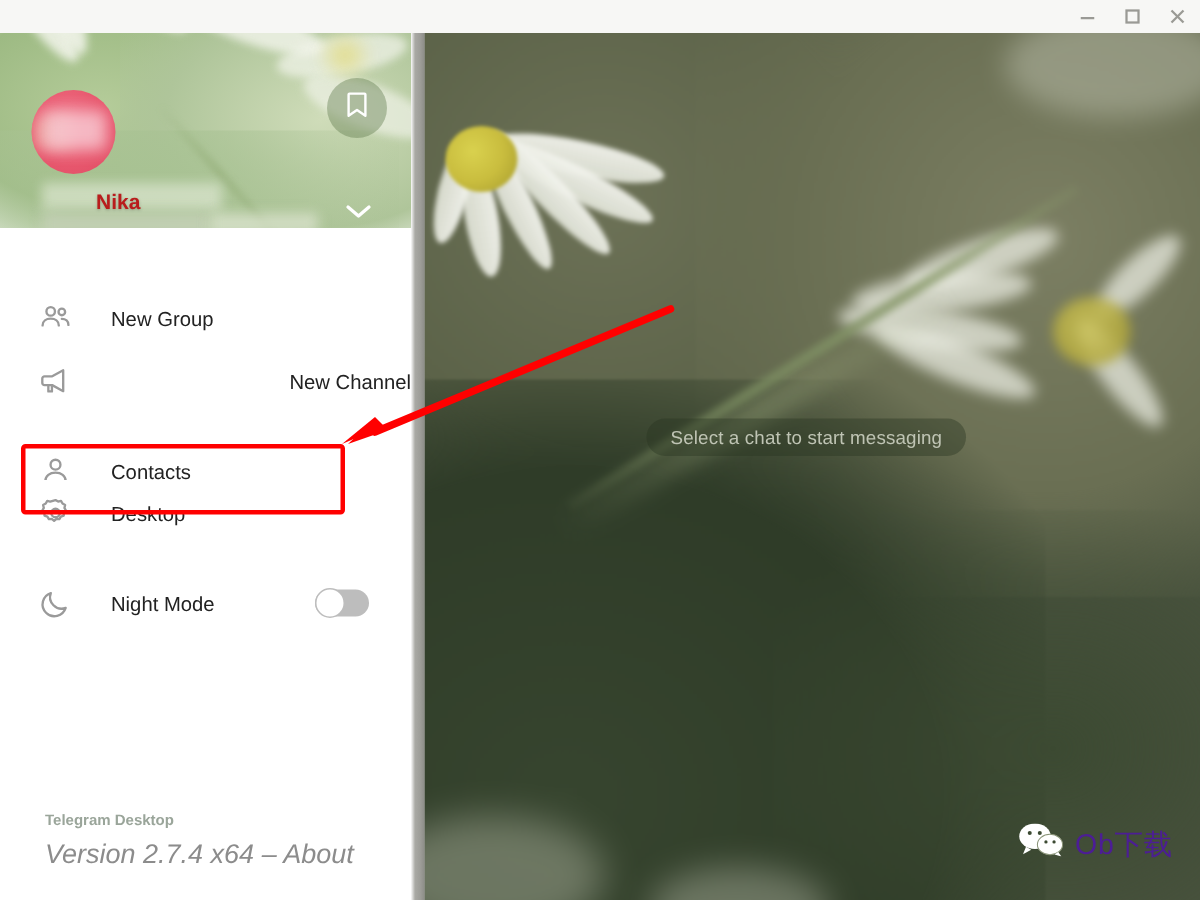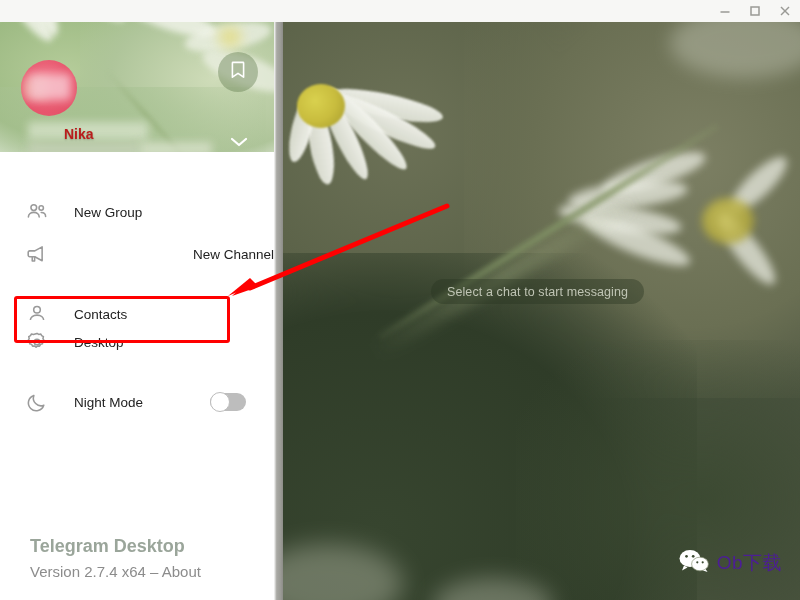--- a/index.html
+++ b/index.html
@@ -212,22 +212,22 @@
   }
 
   
   #hlbox{
     position:absolute; left:14px; top:274px; width:216px; height:47px;
     border:3px solid #ff0000; border-radius:3px; z-index:20; pointer-events:none;
   }
 
   
   #sbfooter{ position:absolute; left:30px; bottom:20px; }
-  #sbfooter .fl1{ font-size:18px; color:#9aa59a; font-weight:600; margin-bottom:6px; }
-  #sbfooter .fl2{ font-size:15px; color:#8c8c8c; }
+  #sbfooter .fl1{ font-size:10px; color:#9aa59a; font-weight:600; margin-bottom:6px; }
+  #sbfooter .fl2{ font-size:18px; color:#8c8c8c;font-style:italic; }
 
   
   #arrow{ position:absolute; left:0; top:0; width:800px; height:600px; z-index:55;
     pointer-events:none; }
 </style>
 </head>
 <body>
 
 <div id="chatpane">
   <div id="bgart">

